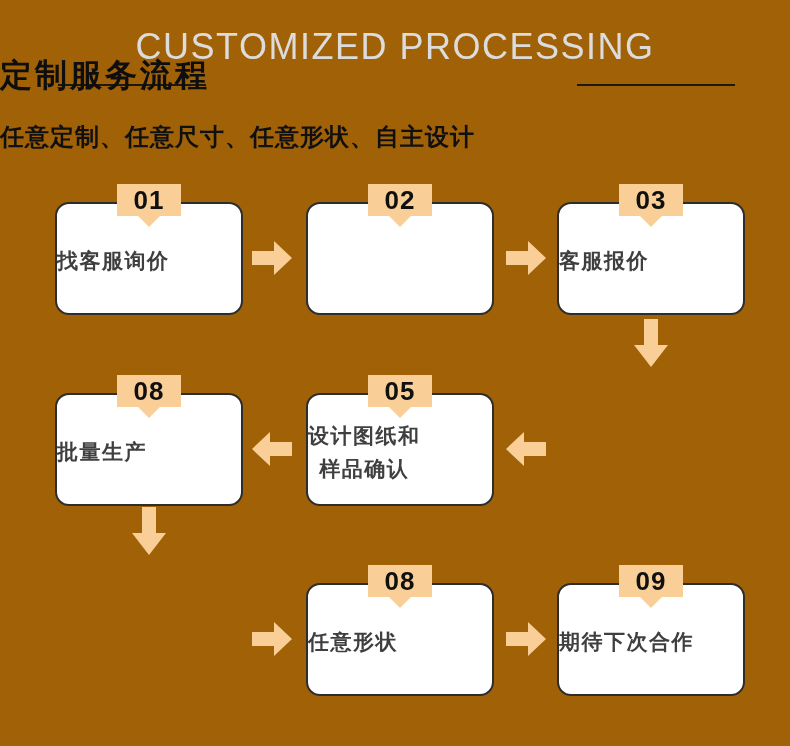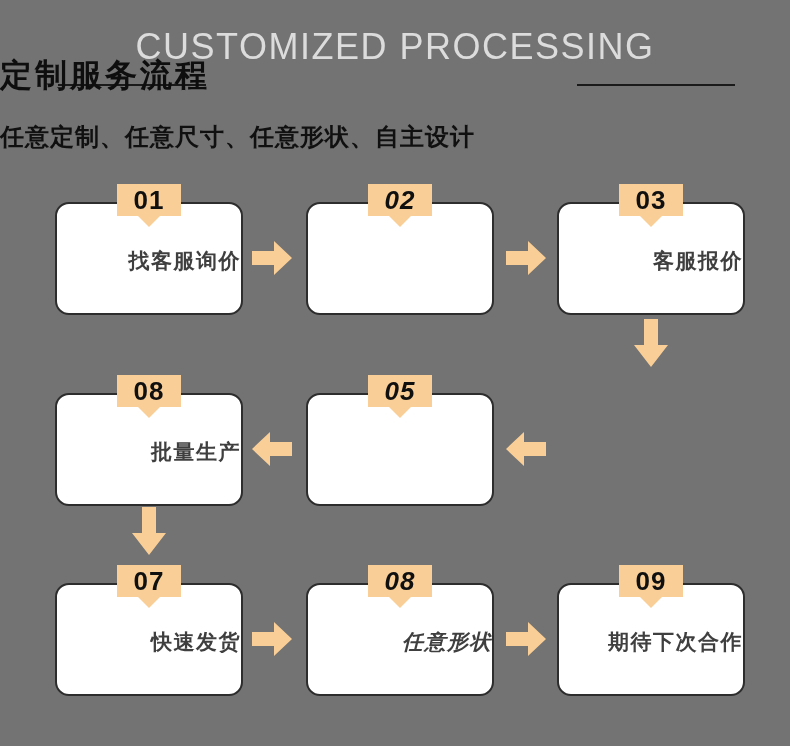--- a/index.html
+++ b/index.html
@@ -8,21 +8,21 @@
     --label:#3F3F3F;
     --ghost:#DCDCDC;
     --ink:#0E0E0E;
   }
   *{margin:0;padding:0;box-sizing:border-box;}
   html,body{background:#fff;}
   body{font-family:"Liberation Sans","DejaVu Sans",sans-serif;}
   .stage{
     position:relative;
     width:790px;height:746px;
-    background:#737373;
+    background:#a16207;
     overflow:hidden;
   }
 
   
   .bg-en{
     position:absolute;top:26px;left:0;width:100%;
     text-align:center;
     font-size:36px;font-weight:400;letter-spacing:1.5px;
     color:var(--ghost);
     white-space:nowrap;
@@ -46,21 +46,21 @@
     white-space:nowrap;
   }
 
   
   .box{
     position:absolute;
     width:188px;height:113px;
     background:#fff;
     border:2.5px solid var(--border);
     border-radius:14px;
-    display:flex;align-items:center;justify-content:flex-end;
+    display:flex;align-items:center;justify-content:flex-start;
     text-align:center;
   }
   
   .box::before{
     content:'';
     position:absolute;
     left:-17px;top:6px;
     width:21px;height:102px;
     background:linear-gradient(to bottom,#9E9E9E 0%,#C8C8C8 35%,rgba(255,255,255,0) 82%);
     clip-path:polygon(100% 0,100% 52%,0 100%);
@@ -87,21 +87,21 @@
     width:0;height:0;
     border-left:11px solid transparent;
     border-right:11px solid transparent;
     border-top:11px solid var(--accent);
   }
   .badge .num{
     font-size:26px;font-weight:700;color:#101010;letter-spacing:1px;
   }
 
   
-  .c1{left:55px;}  .c2{left:306px;font-style:italic;}  .c3{left:557px;}
+  .c1{left:55px;}  .c2{left:306px;}  .c3{left:557px;}
   .r1{top:202px;}  .r2{top:393px;}   .r3{top:583px;}
 
   
   .arrow{position:absolute;line-height:0;}
   .arrow svg{display:block;}
   .h1a{left:252px;top:241px;}
   .h1b{left:506px;top:241px;}
   .h2a{left:506px;top:432px;}
   .h2b{left:252px;top:432px;}
   .h3a{left:252px;top:622px;}
@@ -156,45 +156,41 @@
 
   <div class="arrow h2a">
     <svg width="40" height="34" viewBox="0 0 40 34">
         <polygon points="40,10 18,10 18,0 0,17 18,34 18,24 40,24" fill="#F9CF97"></polygon>
       </svg>
   </div>
   <div class="box c2 r2">
     <div class="badge">
         <span class="num">05</span>
       </div>
+    <div class="label">设计图纸和
+样品确认</div>
   </div>
   <div class="arrow h2b">
     <svg width="40" height="34" viewBox="0 0 40 34">
         <polygon points="40,10 18,10 18,0 0,17 18,34 18,24 40,24" fill="#F9CF97"></polygon>
       </svg>
   </div>
   <div class="box c1 r2">
     <div class="badge">
         <span class="num">08</span>
       </div>
     <div class="label">批量生产</div>
   </div>
 
   <div class="arrow v2">
     <svg width="34" height="48" viewBox="0 0 34 48">
         <polygon points="10,0 24,0 24,26 34,26 17,48 0,26 10,26" fill="#F9CF97"></polygon>
       </svg>
   </div>
 
-  <div class="box c1 r3">
-    <div class="badge">
-        <span class="num">07</span>
-      </div>
-    <div class="label">快速发货</div>
-  </div>
   <div class="arrow h3a">
     <svg width="40" height="34" viewBox="0 0 40 34">
         <polygon points="0,10 22,10 22,0 40,17 22,34 22,24 0,24" fill="#F9CF97"></polygon>
       </svg>
   </div>
   <div class="box c2 r3">
     <div class="badge">
         <span class="num">08</span>
       </div>
     <div class="label">任意形状</div>

